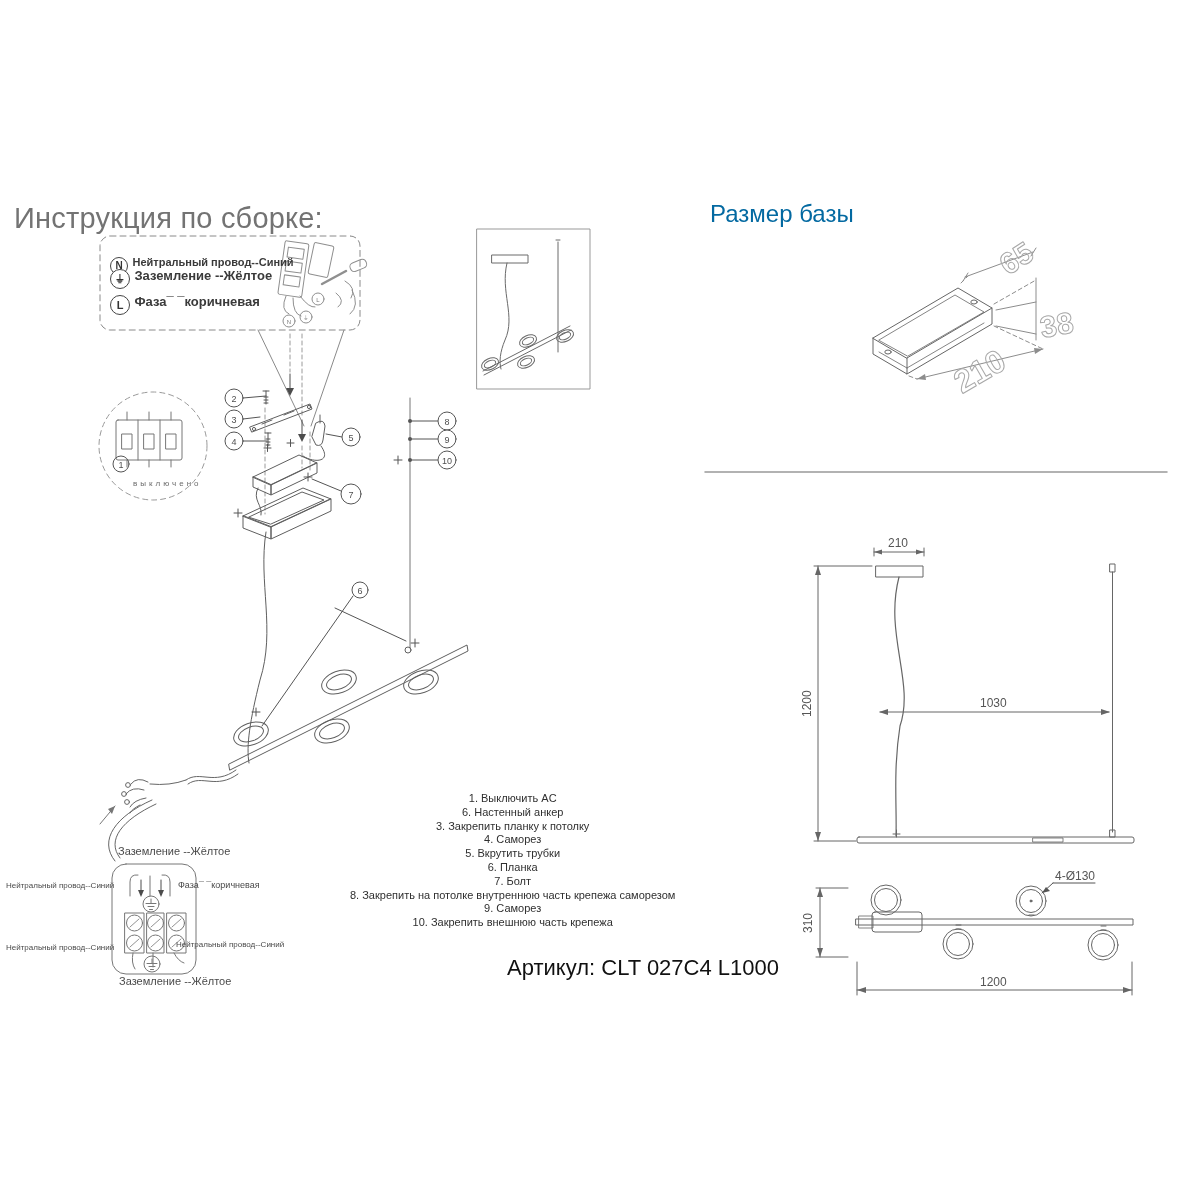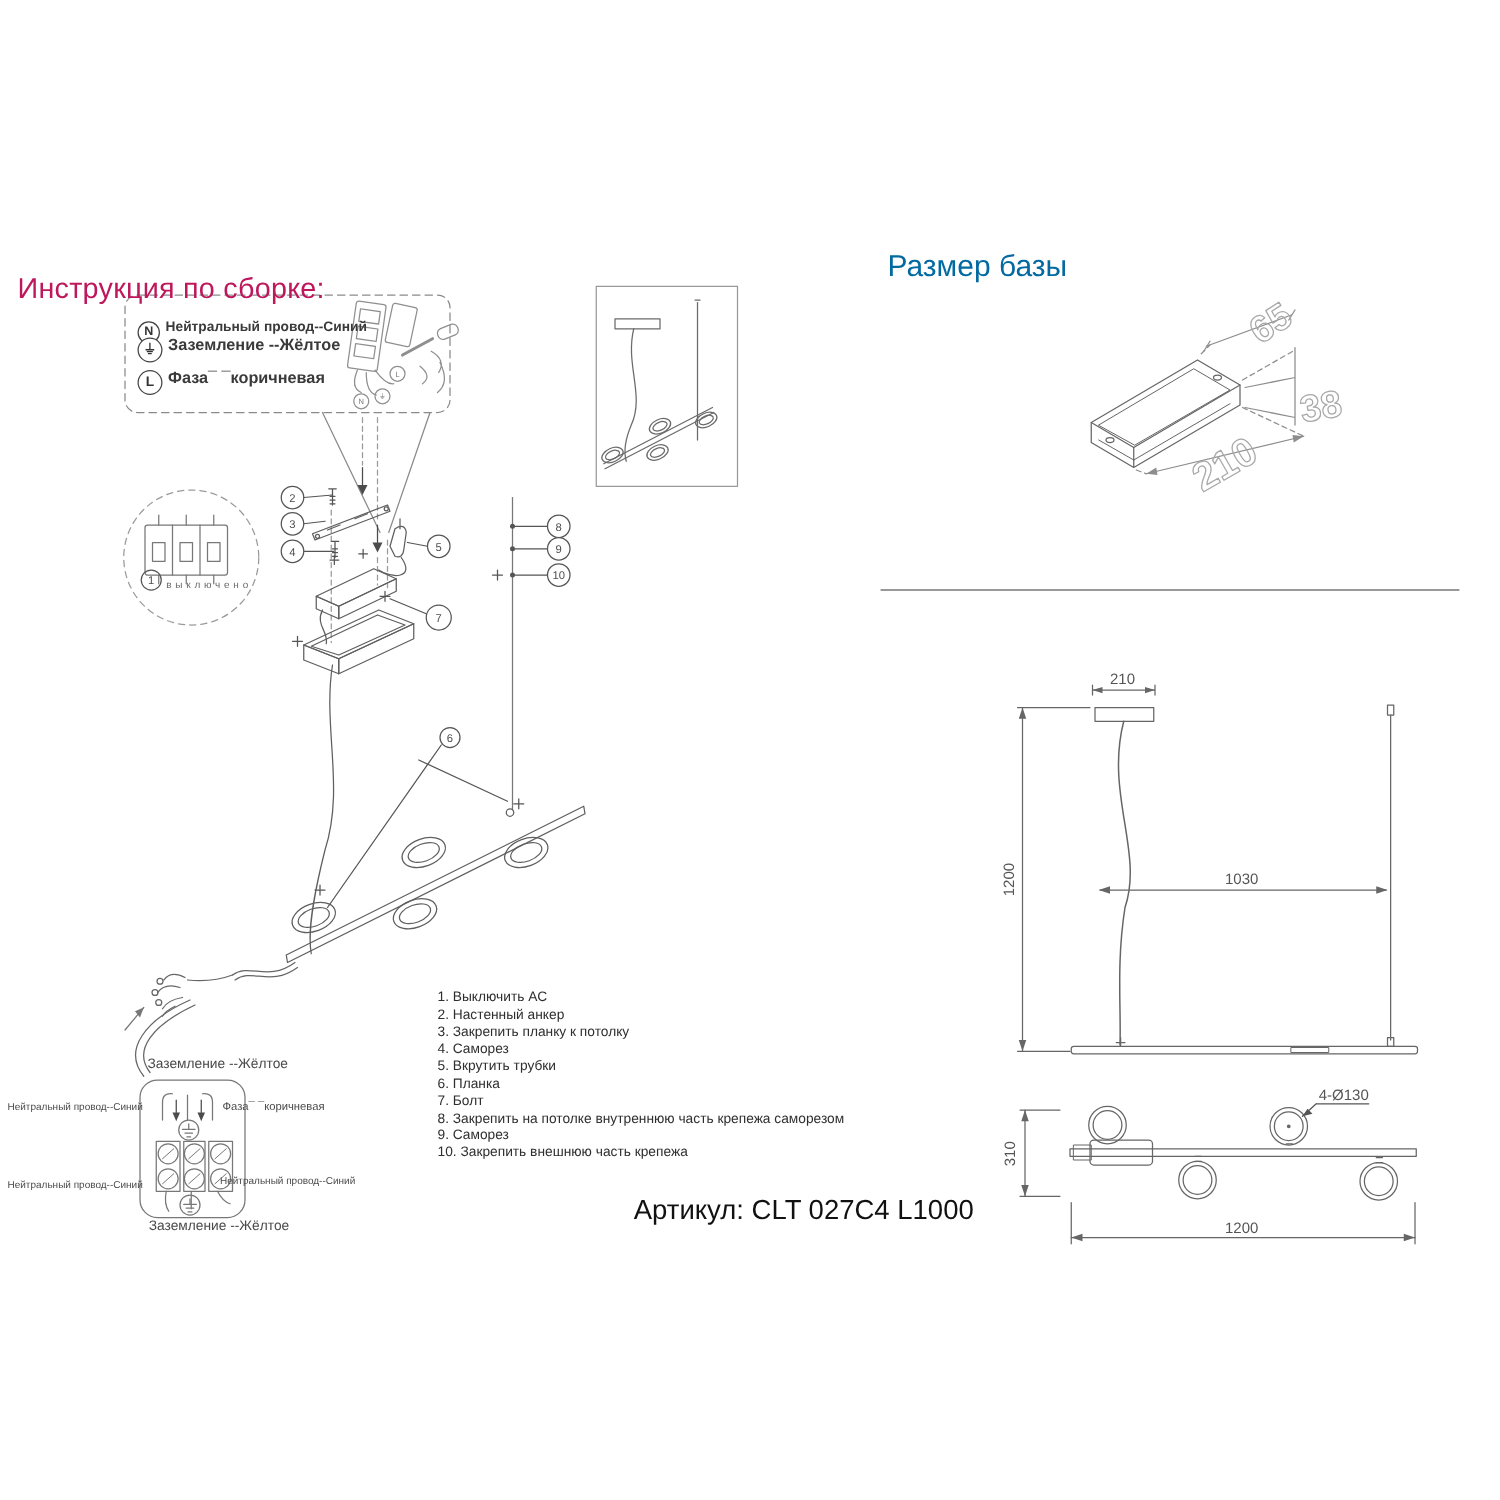--- a/index.html
+++ b/index.html
@@ -1,22 +1,22 @@
 <!DOCTYPE html>
 <html><head>
 <meta charset="utf-8">
 <style>
   html,body{margin:0;padding:0;background:#fff;}
   #canvas{position:relative;width:1200px;height:1200px;background:#fff;overflow:hidden;
           font-family:"Liberation Sans", sans-serif;color:#2b2b2b;}
   .abs{position:absolute;white-space:nowrap;}
-  .t-main{font-size:23px;color:#be185d;letter-spacing:0.2px;margin-top:15px;}
+  .t-main{font-size:29px;color:#737373;letter-spacing:0.2px;}
   .t-section{font-size:24px;color:#0369a1;}
   .t-article{font-size:22px;color:#111;}
-  .steps{font-size:11px;line-height:13.8px;color:#2f2f2f;}
+  .steps{font-size:11px;line-height:13.8px;color:#2f2f2f;text-align:center;}
   .leg-label{font-weight:600;color:#3a3a3a;}
   .leg-circle{display:inline-block;border:1.4px solid #444;border-radius:50%;
               text-align:center;font-weight:700;color:#333;background:#fff;}
   .wire-label{color:#4a4a4a;}
   .breaker-label{font-size:8px;letter-spacing:3px;color:#6a6a6a;}
   svg{position:absolute;left:0;top:0;}
   svg text{font-family:"Liberation Sans", sans-serif;}
   .dimtxt{fill:#555;font-size:12px;}
   .outline-dim{fill:none;stroke:#a8a8a8;stroke-width:1;font-size:30px;font-weight:600;}
   .callout-digit{fill:#4f4f4f;font-size:9px;text-anchor:middle;}
@@ -366,25 +366,25 @@
 </div>
 <div class="abs" style="left:110px;top:268px;">
   <span class="leg-circle" style="width:18px;height:18px;line-height:18px;font-size:11px;">⏚</span>
   <span class="leg-label" style="font-size:13px;vertical-align:3px;">Заземление --Жёлтое</span>
 </div>
 <div class="abs" style="left:110px;top:294px;">
   <span class="leg-circle" style="width:18px;height:18px;line-height:18px;font-size:11px;">L</span>
   <span class="leg-label" style="font-size:13px;vertical-align:3px;">Фаза¯ ¯коричневая</span>
 </div>
 
-<div class="abs breaker-label" style="left:133px;top:463px;">выключено</div>
+<div class="abs breaker-label" style="left:133px;top:479px;">выключено</div>
 
 <div class="abs steps" style="left:350px;top:792px;">
   <div>1. Выключить AC</div>
-  <div>2. Настенный анкер</div>
+  <div>6. Настенный анкер</div>
   <div>3. Закрепить планку к потолку</div>
   <div>4. Саморез</div>
   <div>5. Вкрутить трубки</div>
   <div>6. Планка</div>
   <div>7. Болт</div>
   <div>8. Закрепить на потолке внутреннюю часть крепежа саморезом</div>
   <div>9. Саморез</div>
   <div>10. Закрепить внешнюю часть крепежа</div>
 </div>
 

